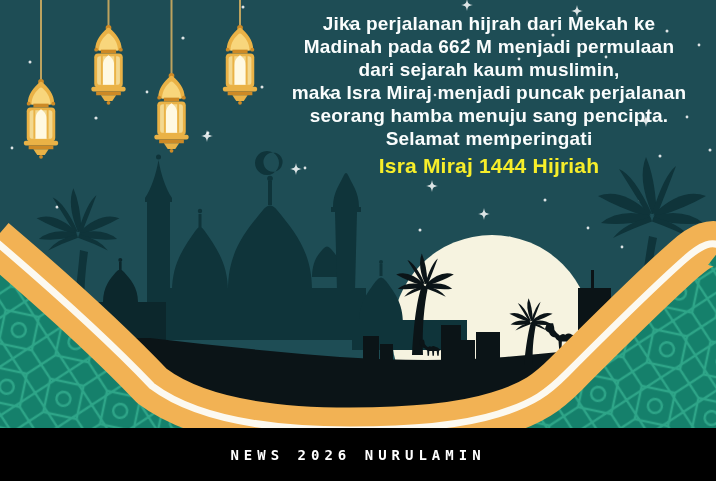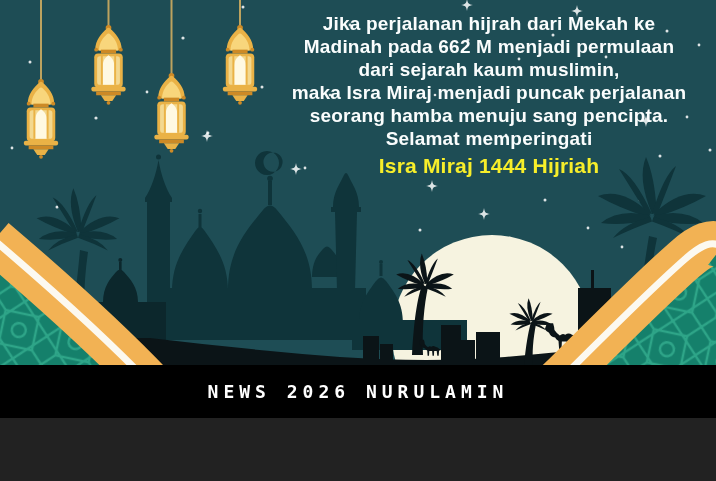--- a/index.html
+++ b/index.html
@@ -1,26 +1,26 @@
 <!DOCTYPE html>
 <html style="--sky: #1e4d55; --mosque-silhouette: #0f343a; --mosque-dark: #0c272c; --foreground-silhouette: #0b1417; --moon: #f6f3e0; --gold-border: #f2b254; --stripe: #fcf9f0; --pattern-green: #15806b; --pattern-line: #2fa78a; --lantern-gold: #eab246; --lantern-gold-dark: #cd8a26; --lantern-cream: #f3d88f; --lantern-window: #fff9e2; --string: #bda35f; --text-white: #fafdfd; --highlight-yellow: #f7ee2a; --footer-bg: #000000;"><head>
 <meta charset="utf-8">
 <style>
   html,body{margin:0;padding:0;background:#222;}
-  .canvas{position:relative;width:716px;height:418px;overflow:hidden;background:var(--sky,#1e4d55);
+  .canvas{position:relative;width:716px;height:481px;overflow:hidden;background:var(--sky,#1e4d55);
           font-family:"Liberation Sans",sans-serif;}
   .scene{position:absolute;inset:0;display:block;}
   .greeting{position:absolute;left:256px;top:12px;width:466px;text-align:center;z-index:3;
             font-weight:bold;font-size:19px;line-height:23px;color:var(--text-white,#fafdfd);letter-spacing:.2px;}
   .greeting .line{white-space:nowrap;}
   .highlight{margin-top:3px;font-size:21px;line-height:25px;font-weight:bold;white-space:nowrap;
              color:var(--highlight-yellow,#f7ee2a);}
   .footer{position:absolute;left:0;right:0;bottom:0;height:53px;background:var(--footer-bg,#000);
           display:flex;align-items:center;justify-content:center;z-index:5;}
-  .footer span{font-family:"DejaVu Sans Mono",monospace;font-weight:bold;font-size:18px;
+  .footer span{font-family:"DejaVu Sans Mono",monospace;font-weight:bold;font-size:14px;
                letter-spacing:5px;color:#fff;}
   
   .sky-fill{fill:var(--sky,#1e4d55);}
   .moon-fill{fill:var(--moon,#f6f3e0);}
   .back-sil{fill:var(--mosque-silhouette,#0f343a);}
   .mid-sil{fill:var(--mosque-dark,#0c272c);}
   .fg-sil{fill:var(--foreground-silhouette,#0b1417);}
   .gold-band{stroke:var(--gold-border,#f2b254);stroke-width:45;fill:none;stroke-linejoin:round;}
   .gold-stripe{stroke:var(--stripe,#fcf9f0);stroke-width:7;fill:none;stroke-linejoin:round;}
   .star{fill:#fff;opacity:.85;}

